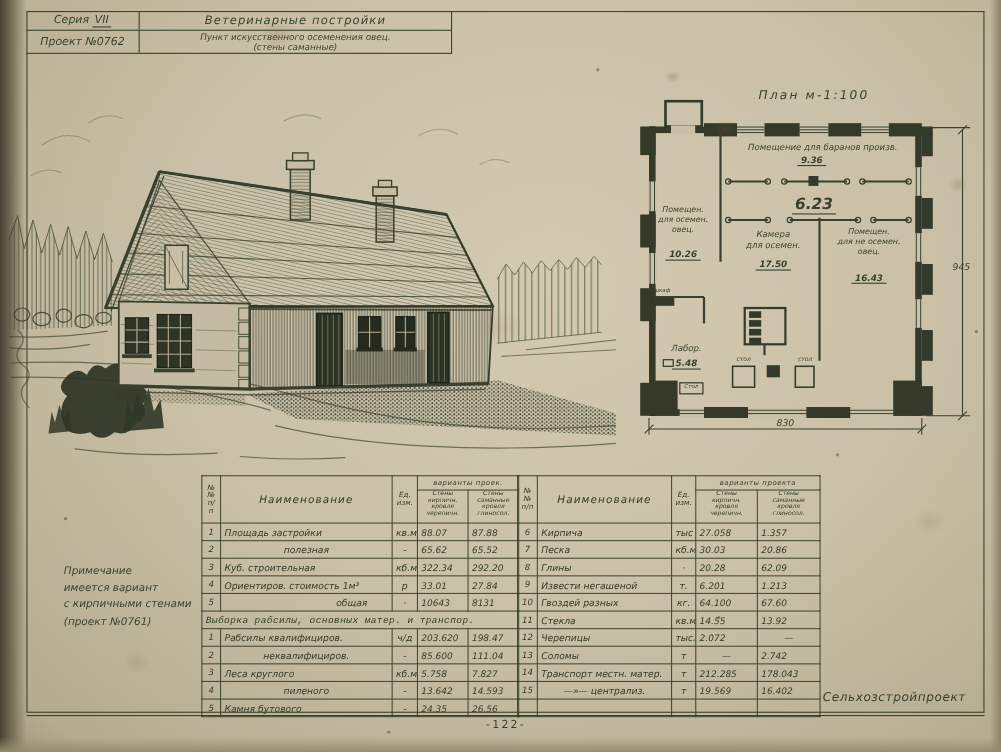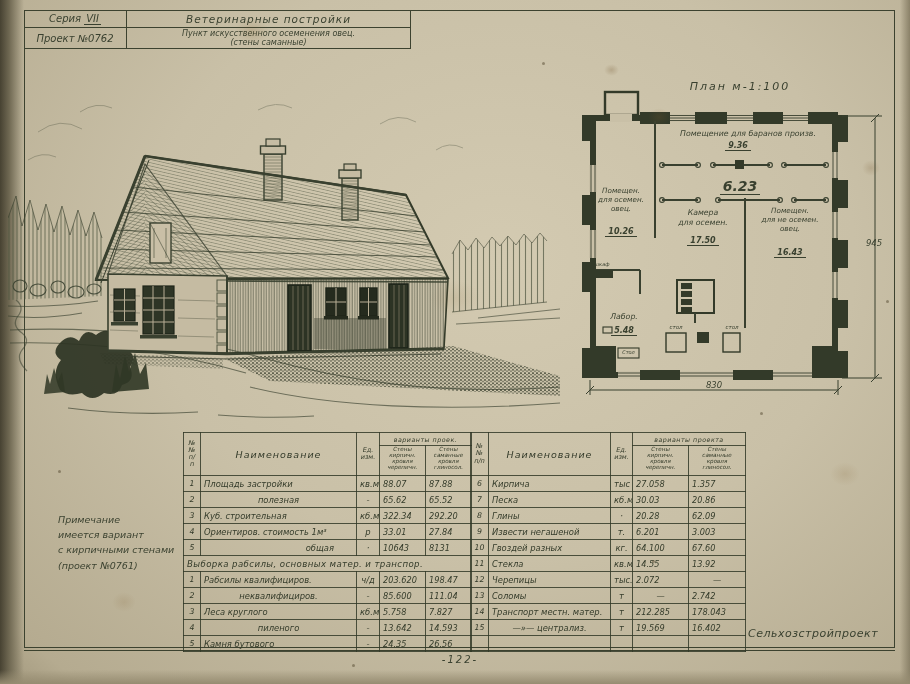--- a/index.html
+++ b/index.html
@@ -43,27 +43,27 @@
   table.econ td,table.econ th{border:1px solid rgba(50,57,40,.85);padding:0 3px;
     overflow:hidden;white-space:nowrap;font-weight:normal;height:15px;}
   table.econ th{text-align:center;}
   .econ .h-var{font-size:6.3px;height:12px;letter-spacing:.5px;}
   .econ .h-sub{font-size:5.6px;line-height:1.05;white-space:pre-line;height:28px;vertical-align:top;padding-top:1px;}
   .econ .h-num,.econ .h-unit{font-size:6.5px;line-height:1.1;white-space:pre-line;}
   .econ .h-name{font-size:9.5px;letter-spacing:1px;}
   .econ td.num{text-align:center;font-size:7.8px;}
   .econ td.ctr{text-align:center;}
   .econ td.val{font-size:8.2px;}
-  .econ td.sect{font-size:8.6px;letter-spacing:.4px;}
+  .econ td.sect{font-size:8.6px;letter-spacing:.4px;font-family:Liberation Mono, monospace;}
   .tleft{left:183px;top:432px;width:288px;}
   .tright{left:470px;top:432px;width:275px;}
   .org{position:absolute;left:735px;top:627px;width:156px;text-align:center;
     font-size:11px;font-style:italic;letter-spacing:.5px;}
   .pagenum{position:absolute;left:410px;top:654px;width:100px;text-align:center;
-    font-size:10px;font-style:italic;letter-spacing:2px;}
+    font-size:10px;letter-spacing:2px;}
   .stain{position:absolute;border-radius:50%;pointer-events:none;}
   .speck{position:absolute;width:3px;height:3px;border-radius:50%;background:rgba(70,60,35,.45);}
   svg .ink{stroke:#39402f;fill:none;}
 </style>
 </head>
 <body>
 
 <div class="sheet">
 
   <div class="edge-left"></div>
@@ -531,21 +531,21 @@
           <td>Глины</td>
           <td class="ctr">·</td>
           <td class="val">20.28</td>
           <td class="val">62.09</td>
         </tr>
     <tr>
           <td class="num">9</td>
           <td>Извести негашеной</td>
           <td class="ctr">т.</td>
           <td class="val">6.201</td>
-          <td class="val">3.003</td>
+          <td class="val">1.213</td>
         </tr>
     <tr>
           <td class="num">10</td>
           <td>Гвоздей разных</td>
           <td class="ctr">кг.</td>
           <td class="val">64.100</td>
           <td class="val">67.60</td>
         </tr>
     <tr>
           <td class="num">11</td>

